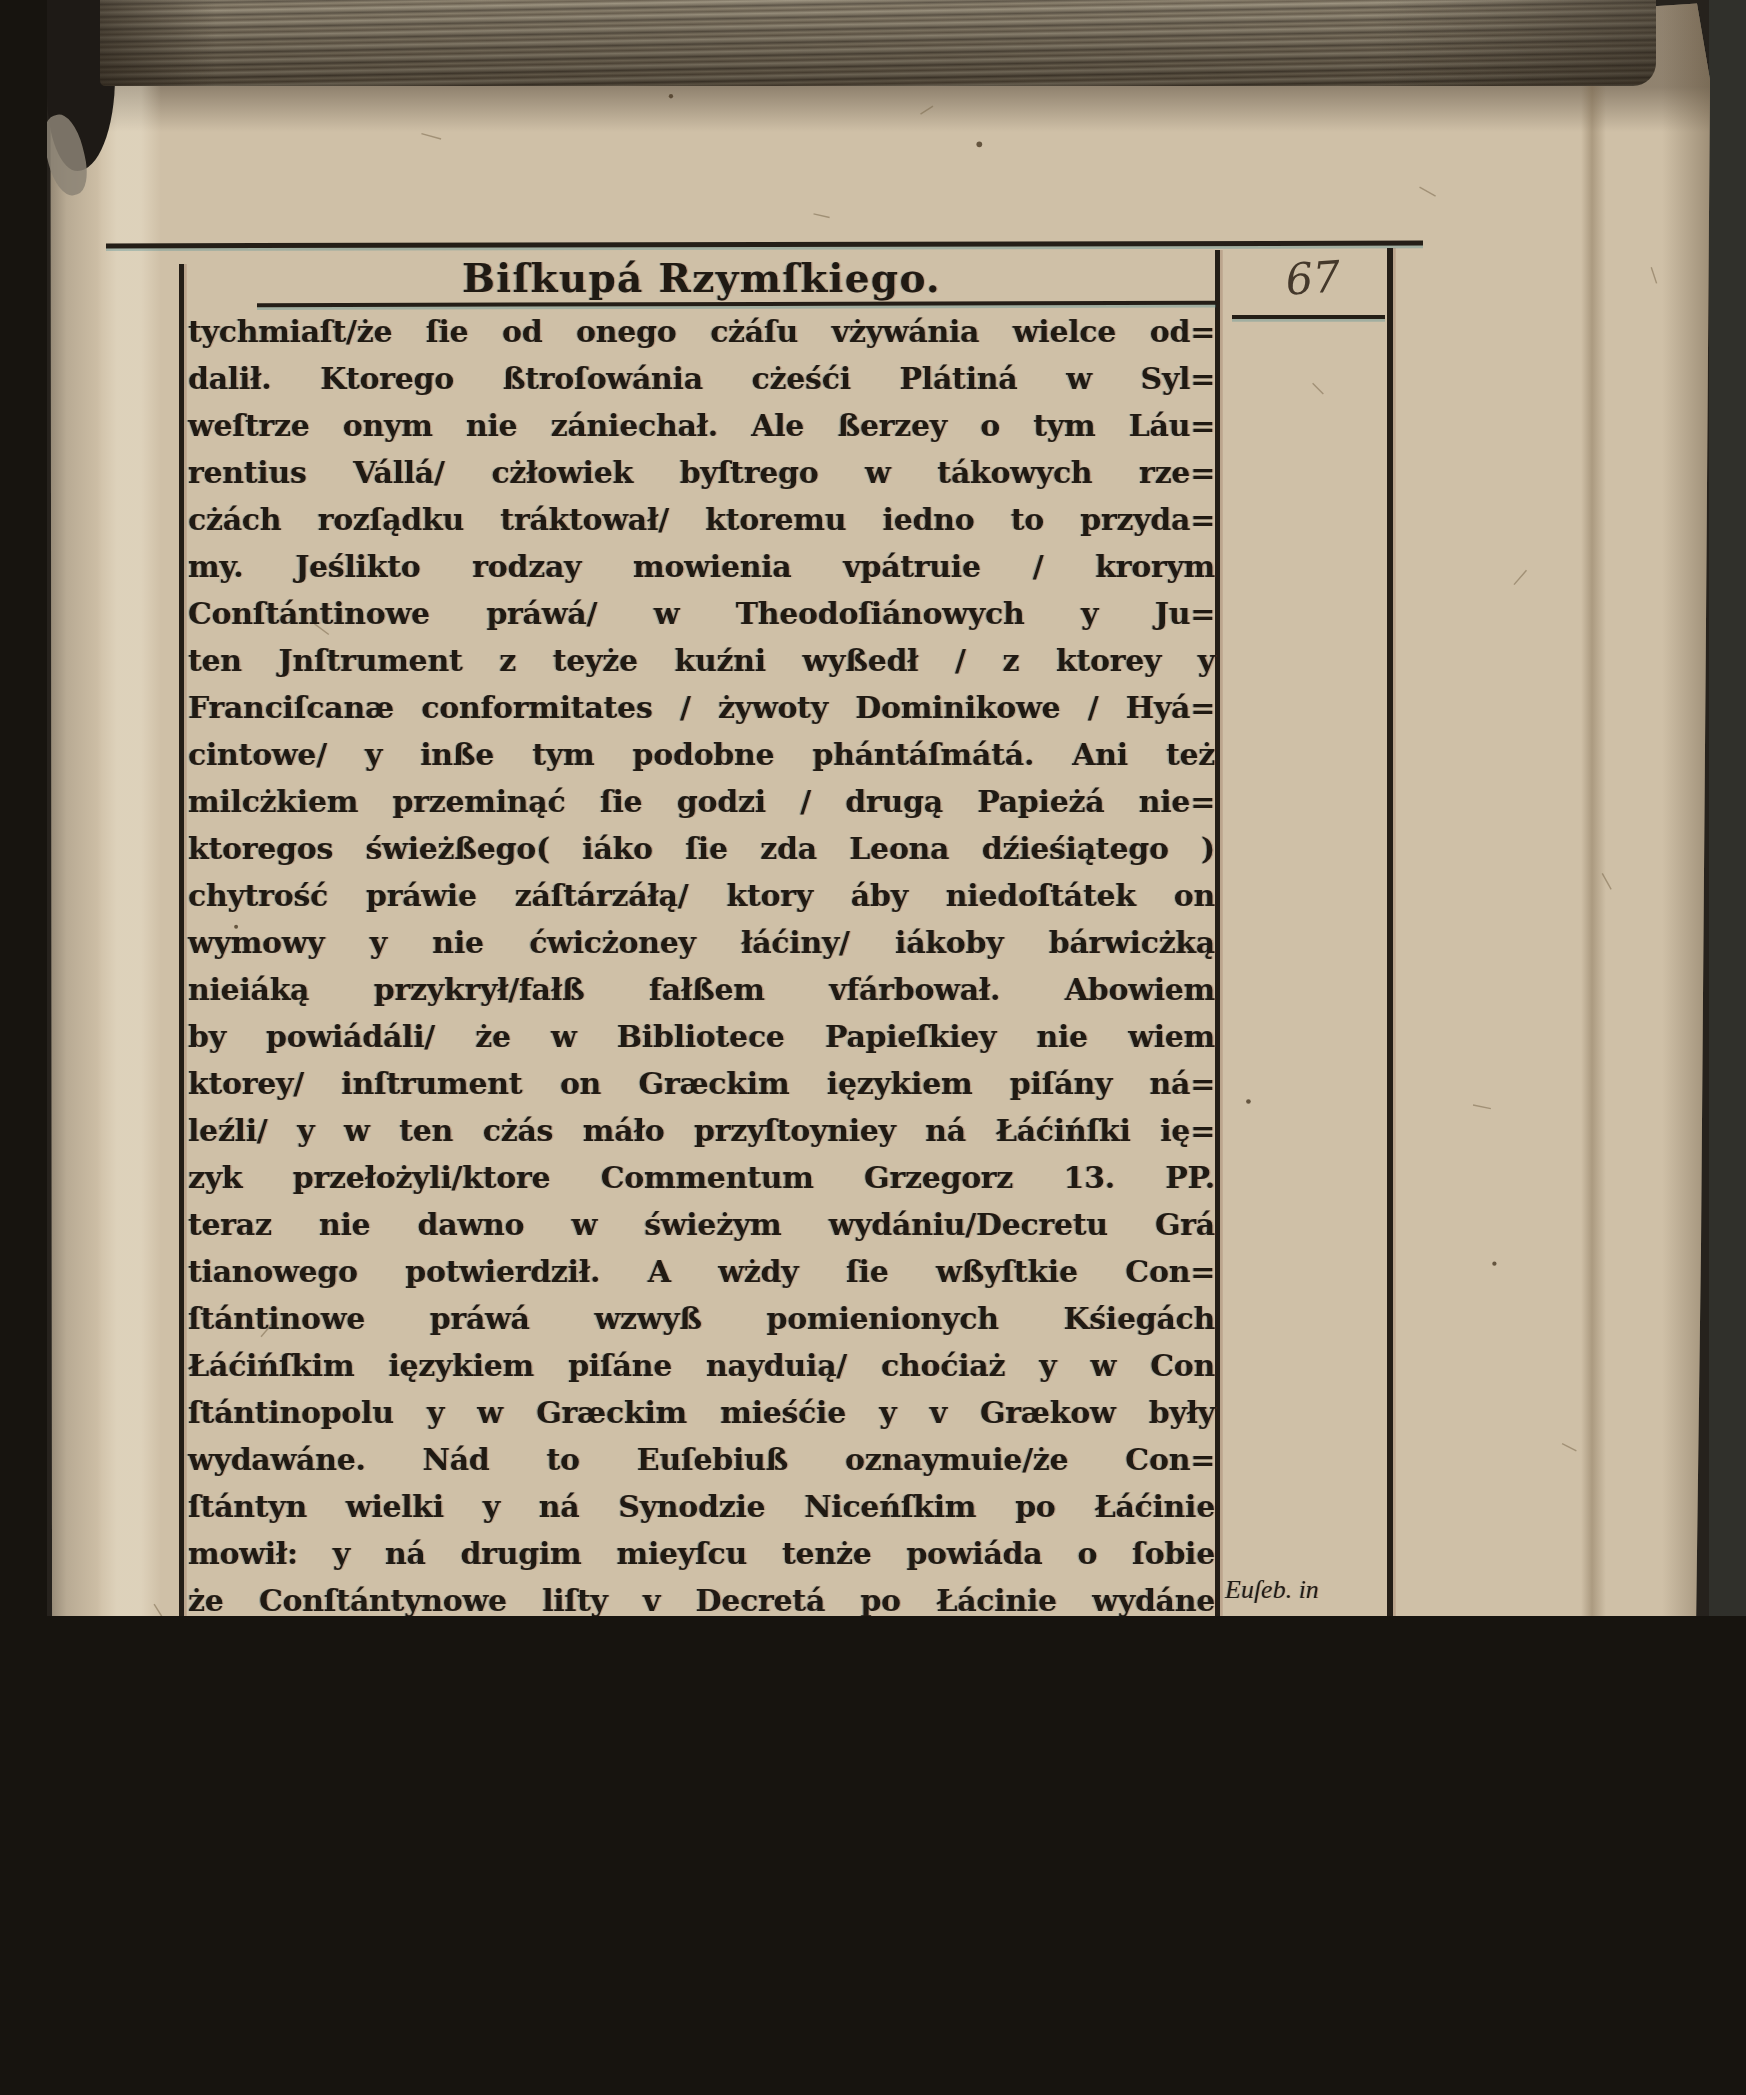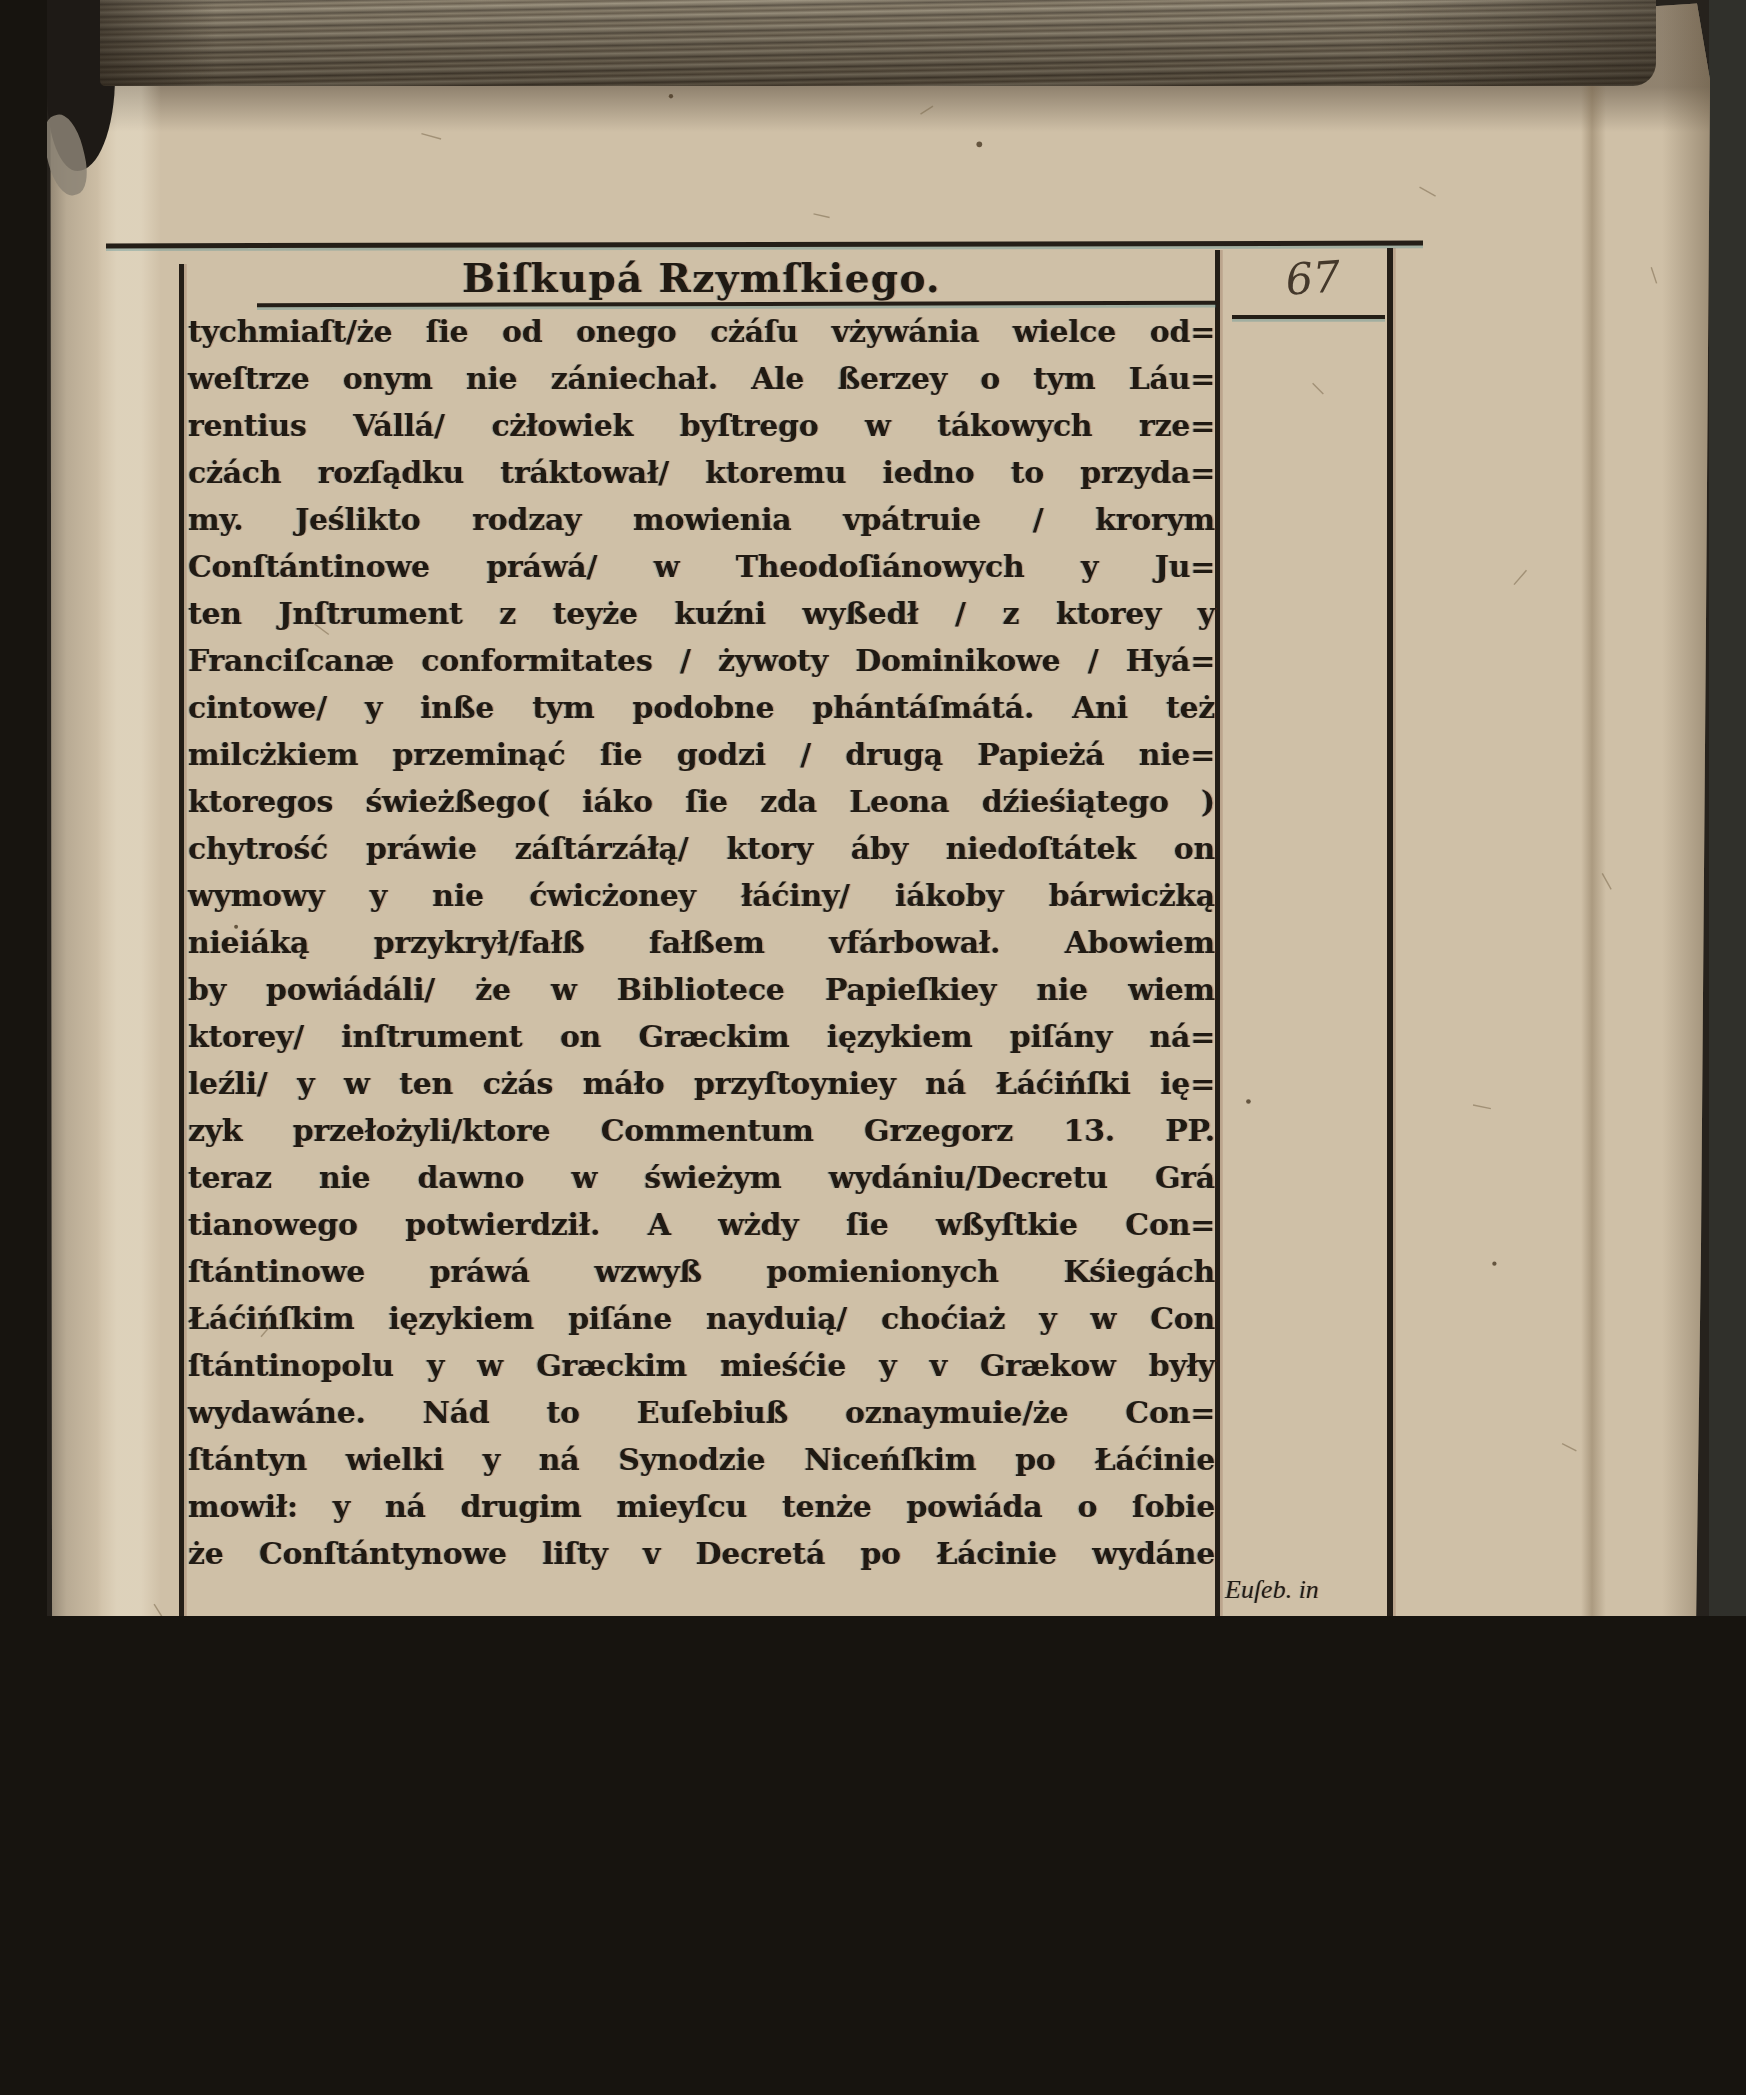--- a/index.html
+++ b/index.html
@@ -121,20 +121,21 @@
   <div class="rule" style="left:210px;top:302px;width:959px;height:3.6px;transform:rotate(-0.15deg);"></div>
   <div class="rule" style="left:1185px;top:315px;width:153px;height:3.6px;"></div>
   <div class="rule" style="left:137px;top:1761px;width:811px;height:3.6px;transform:rotate(-0.1deg);"></div>
   <div class="rule" style="left:1178px;top:1774px;width:150px;height:2.7px;"></div>
 
   <div id="running-header">Biſkupá Rzymſkiego.</div>
   <div id="folio-number">67</div>
 
   <div id="body-text">
       <div class="text-line">tychmiaſt/że ſie od onego cżáſu vżywánia wielce od=</div>
+      <div class="text-line">dalił. Ktorego ßtroſowánia cżeśći Plátiná w Syl=</div>
       <div class="text-line">weſtrze onym nie zániechał. Ale ßerzey o tym Láu=</div>
       <div class="text-line">rentius Vállá/ cżłowiek byſtrego w tákowych rze=</div>
       <div class="text-line">cżách rozſądku tráktował/ ktoremu iedno to przyda=</div>
       <div class="text-line">my. Jeślikto rodzay mowienia vpátruie / krorym</div>
       <div class="text-line">Conſtántinowe práwá/ w Theodoſiánowych y Ju=</div>
       <div class="text-line">ten Jnſtrument z teyże kuźni wyßedł / z ktorey y</div>
       <div class="text-line">Franciſcanæ conformitates / żywoty Dominikowe / Hyá=</div>
       <div class="text-line">cintowe/ y inße tym podobne phántáſmátá. Ani też</div>
       <div class="text-line">milcżkiem przeminąć ſie godzi / drugą Papieżá nie=</div>
       <div class="text-line">ktoregos świeżßego( iáko ſie zda Leona dźieśiątego )</div>

